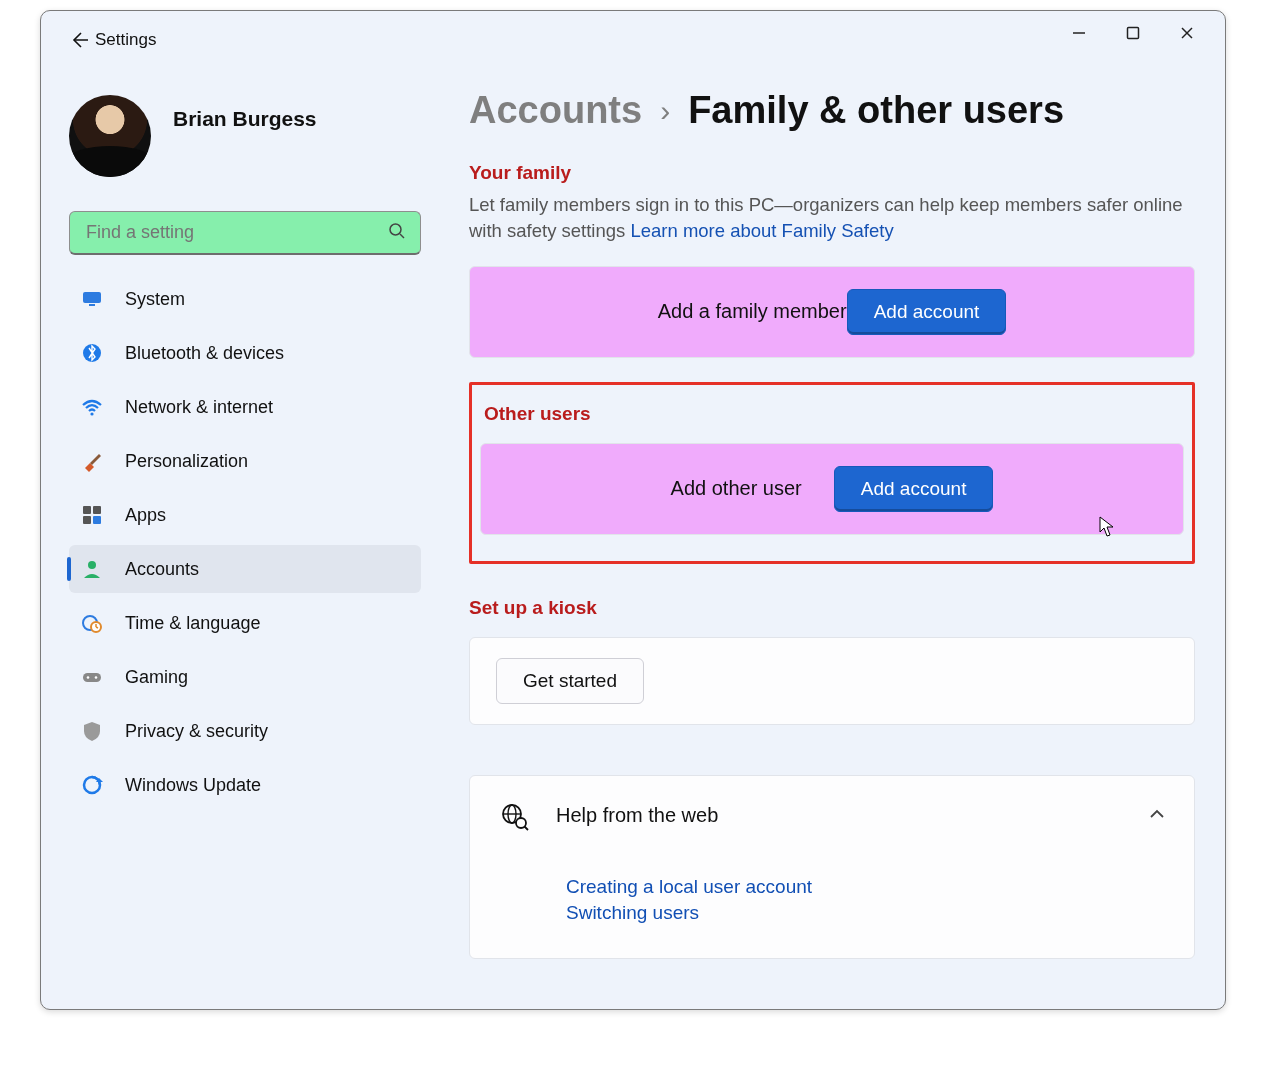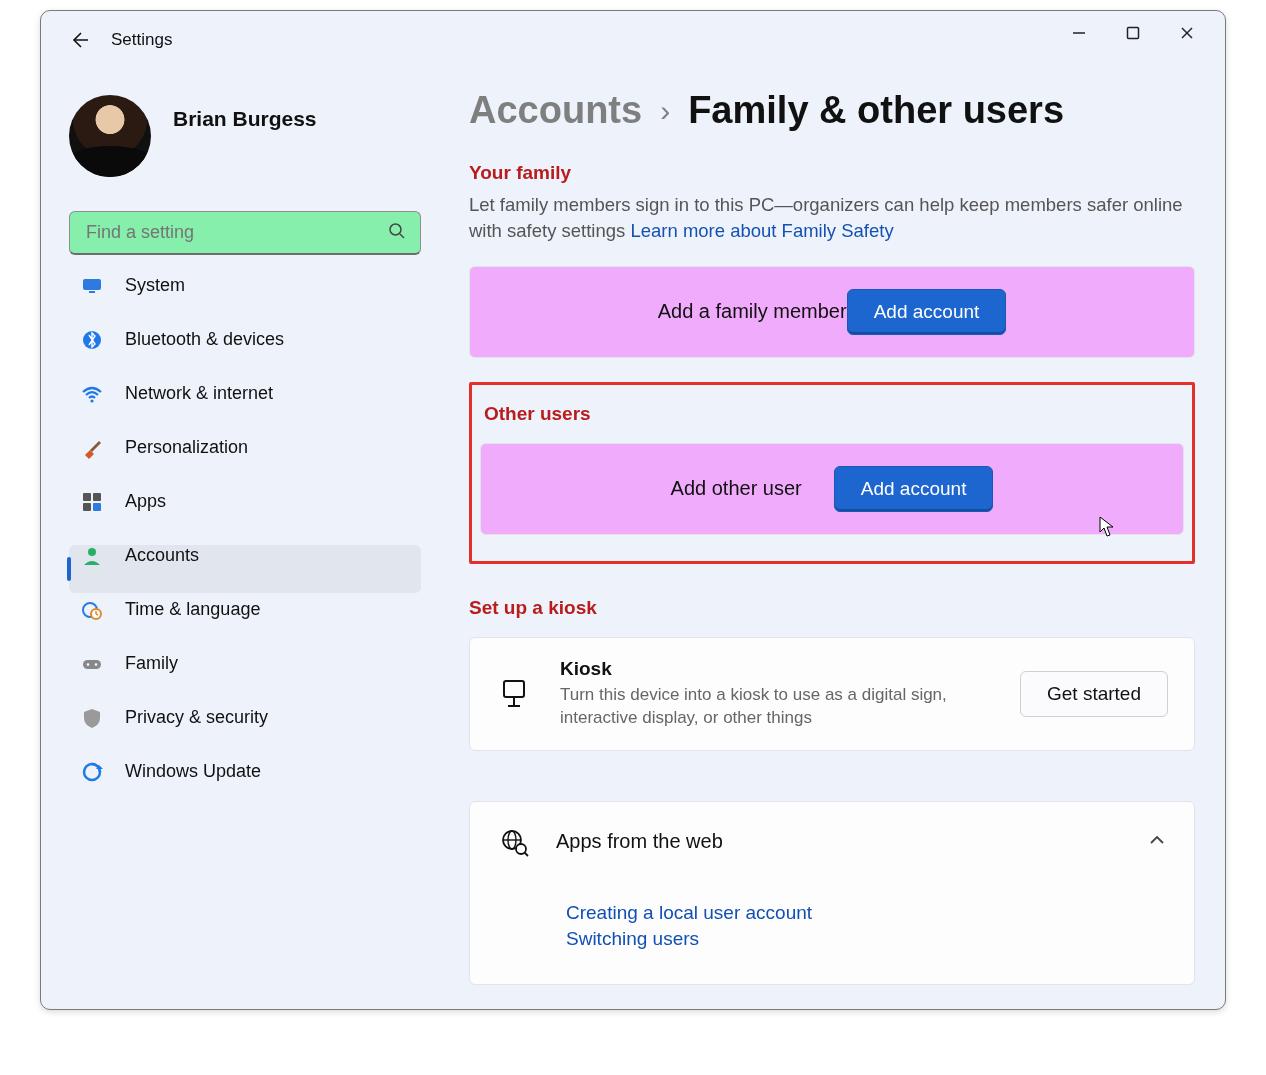--- a/index.html
+++ b/index.html
@@ -35,21 +35,20 @@
   }
   .caption-btn {
     width:20px; height:20px;
     display:flex; align-items:center; justify-content:center;
     color:#222;
     cursor:pointer;
   }
   .header-row {
     display:flex;
     align-items:center;
-    gap:16px;
     padding:14px 0 0 22px;
     height:44px;
   }
   .back-btn {
     width:32px; height:32px;
     display:flex; align-items:center; justify-content:center;
     color:#000;
     cursor:pointer;
   }
   .app-title {
@@ -109,20 +108,21 @@
   .search-box input {
     border:none; outline:none;
     background:transparent;
     font-size:18px;
     color:#555;
     width:100%;
   }
   .nav-list { margin-top:6px; }
   .nav-item {
     display:flex;
+    align-items:center;
     gap:22px;
     height:48px;
     border-radius:6px;
     padding:0 10px 0 12px;
     margin:6px 6px;
     font-size:18px;
     color:#111;
     cursor:pointer;
     position:relative;
   }
@@ -389,21 +389,21 @@
           <span>Time &amp; language</span>
         </div>
         <div class="nav-item">
           <span class="nav-icon">
             <svg width="22" height="22" viewBox="0 0 22 22">
                 <rect x="2" y="7" width="18" height="9" rx="4.5" fill="#888"></rect>
                 <circle cx="7" cy="11.5" r="1.3" fill="#fff"></circle>
                 <circle cx="15" cy="11.5" r="1.3" fill="#fff"></circle>
               </svg>
           </span>
-          <span>Family</span>
+          <span>Gaming</span>
         </div>
         <div class="nav-item">
           <span class="nav-icon">
             <svg width="22" height="22" viewBox="0 0 22 22">
                 <path d="M11 2 L19 5 V11 Q19 18 11 21 Q3 18 3 11 V5 Z" fill="#9a9a9a"></path>
               </svg>
           </span>
           <span>Privacy &amp; security</span>
         </div>
         <div class="nav-item">
@@ -443,49 +443,36 @@
           <div class="card-title">Add other user</div>
           <button class="btn-primary">Add account</button>
           <svg class="cursor-img" style="right:66px;bottom:-4px;" viewBox="0 0 18 22">
             <path d="M1 1 L1 16 L5 12 L8 20 L11 19 L8 11 L14 11 Z" fill="#fff" stroke="#000" stroke-width="1"></path>
           </svg>
         </div>
       </div>
 
       <div class="section-title" style="margin-top:33px;">Set up a kiosk</div>
       <div class="kiosk-card">
-        <div class="kiosk-left">
-          <span class="kiosk-icon">
-            <svg width="34" height="34" viewBox="0 0 34 34">
-                <rect x="7" y="4" width="20" height="16" rx="2" fill="none" stroke="#111" stroke-width="2"></rect>
-                <line x1="17" y1="20" x2="17" y2="28" stroke="#111" stroke-width="2"></line>
-                <line x1="11" y1="29" x2="23" y2="29" stroke="#111" stroke-width="2"></line>
-              </svg>
-          </span>
-          <div class="kiosk-text">
-            <div class="t1">Kiosk</div>
-            <div class="t2">Turn this device into a kiosk to use as a digital sign, interactive display, or other things</div>
-          </div>
-        </div>
         <button class="btn-secondary">Get started</button>
       </div>
 
       <div class="help-card">
         <div class="help-header">
           <div class="help-left">
             <span class="help-icon">
               <svg width="30" height="30" viewBox="0 0 30 30">
                   <circle cx="13" cy="13" r="9" fill="none" stroke="#111" stroke-width="1.8"></circle>
                   <ellipse cx="13" cy="13" rx="4" ry="9" fill="none" stroke="#111" stroke-width="1.4"></ellipse>
                   <line x1="4" y1="13" x2="22" y2="13" stroke="#111" stroke-width="1.4"></line>
                   <circle cx="22" cy="22" r="5" fill="#fff" stroke="#111" stroke-width="1.8"></circle>
                   <line x1="25.5" y1="25.5" x2="29" y2="29" stroke="#111" stroke-width="1.8"></line>
                 </svg>
             </span>
-            <span class="help-title">Apps from the web</span>
+            <span class="help-title">Help from the web</span>
           </div>
           <span class="chevron-up">
             <svg width="18" height="18" viewBox="0 0 18 18">
                 <path d="M3 12 L9 6 L15 12" fill="none" stroke="#444" stroke-width="1.8"></path>
               </svg>
           </span>
         </div>
         <div class="help-links">
           <a href="#">Creating a local user account</a>
           <a href="#">Switching users</a>

